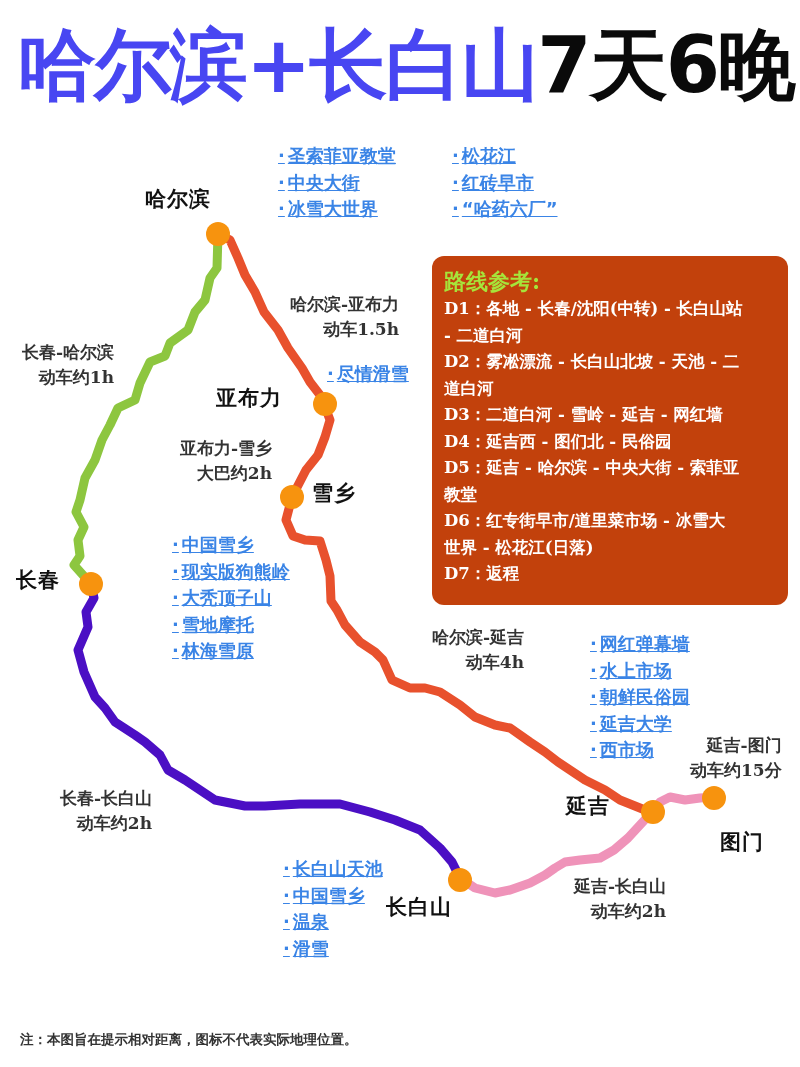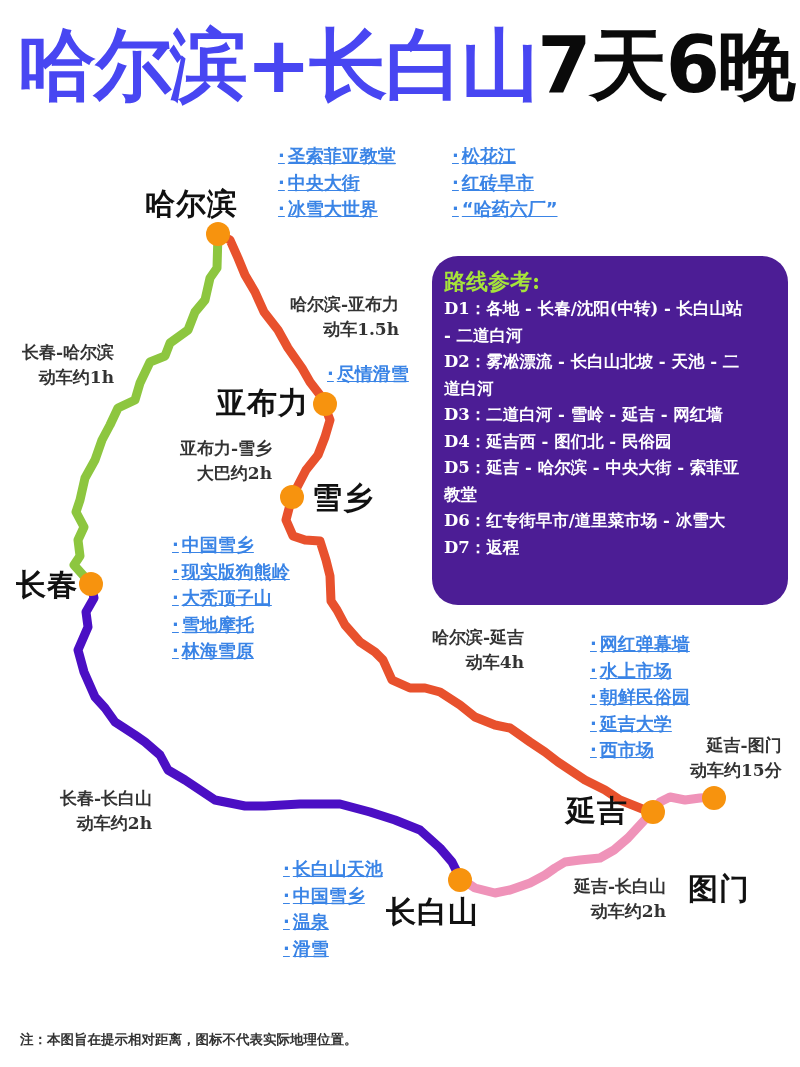--- a/index.html
+++ b/index.html
@@ -1,25 +1,25 @@
 <!DOCTYPE html>
 <html><head>
 <meta charset="utf-8">
 <style>
   html,body{margin:0;padding:0;background:#fff;}
   body{width:800px;height:1067px;position:relative;overflow:hidden;font-family:"DejaVu Sans","Liberation Sans",sans-serif;}
   .title{position:absolute;left:18px;top:20px;height:90px;font-size:78px;font-weight:900;letter-spacing:-2px;white-space:nowrap;line-height:90px;}
   .title .blue{color:#4846f2;}
   .title .black{color:#0a0a0a;}
   svg.map{position:absolute;left:0;top:0;}
-  .city{position:absolute;font-weight:900;color:#111;font-size:30px;white-space:nowrap;line-height:1;letter-spacing:1px;}
+  .city{position:absolute;font-weight:900;color:#111;font-size:21px;white-space:nowrap;line-height:1;letter-spacing:1px;}
   .seg{position:absolute;font-family:"DejaVu Serif","Liberation Serif",serif;font-weight:bold;color:#333;font-size:17px;line-height:25px;text-align:right;white-space:nowrap;}
   .attr{position:absolute;color:#3a84e6;font-weight:900;font-size:18px;line-height:26.5px;white-space:nowrap;text-decoration:underline;}
   .attr div::before{content:"·";margin-right:3px;}
-  .panel{position:absolute;left:432px;top:256px;width:356px;height:349px;background:#4c1d95;border-radius:26px;box-sizing:border-box;padding:10px 14px 12px 12px;}
+  .panel{position:absolute;left:432px;top:256px;width:356px;height:349px;background:#c2410c;border-radius:12px;box-sizing:border-box;padding:10px 14px 12px 12px;}
   .panel-title{color:#a6e43a;font-weight:900;font-size:22px;line-height:30px;font-family:"DejaVu Serif","Liberation Serif",serif;}
   .panel-line{color:#fff;font-family:"DejaVu Serif","Liberation Serif",serif;font-weight:bold;font-size:16.5px;line-height:26.5px;}
   .note{position:absolute;left:20px;top:1031px;font-family:Liberation Sans, sans-serif;font-size:13.5px;color:#333;font-weight:bold;white-space:nowrap;}
 </style>
 </head>
 <body>
 
 <div class="title">
   <span class="blue">哈尔滨+长白山</span><span class="black">7天6晚</span>
 </div>
@@ -42,21 +42,21 @@
     <circle cx="714" cy="798" r="12"></circle>
   </g>
 </svg>
 
 <div class="city" style="left:145px;top:189px;">哈尔滨</div>
 <div class="city" style="left:216px;top:388px;">亚布力</div>
 <div class="city" style="left:312px;top:483px;">雪乡</div>
 <div class="city" style="left:16px;top:570px;">长春</div>
 <div class="city" style="left:386px;top:897px;">长白山</div>
 <div class="city" style="left:566px;top:796px;">延吉</div>
-<div class="city" style="left:688px;top:832px;margin-top:42px;">图门</div>
+<div class="city" style="left:720px;top:832px;">图门</div>
 
 <div class="seg" style="left:290px;top:292px;">
   <div>哈尔滨-亚布力</div>
     <div>动车1.5h</div>
 </div>
 <div class="seg" style="left:22px;top:340px;">
   <div>长春-哈尔滨</div>
     <div>动车约1h</div>
 </div>
 <div class="seg" style="left:180px;top:436px;">
@@ -118,16 +118,17 @@
   <div class="panel-title">路线参考:</div>
   <div class="panel-line">D1：各地 - 长春/沈阳(中转) - 长白山站</div>
   <div class="panel-line">- 二道白河</div>
   <div class="panel-line">D2：雾凇漂流 - 长白山北坡 - 天池 - 二</div>
   <div class="panel-line">道白河</div>
   <div class="panel-line">D3：二道白河 - 雪岭 - 延吉 - 网红墙</div>
   <div class="panel-line">D4：延吉西 - 图们北 - 民俗园</div>
   <div class="panel-line">D5：延吉 - 哈尔滨 - 中央大街 - 索菲亚</div>
   <div class="panel-line">教堂</div>
   <div class="panel-line">D6：红专街早市/道里菜市场 - 冰雪大</div>
+  <div class="panel-line">世界 - 松花江(日落)</div>
   <div class="panel-line">D7：返程</div>
 </div>
 
 <div class="note">注：本图旨在提示相对距离，图标不代表实际地理位置。</div>
 
 </body></html>

